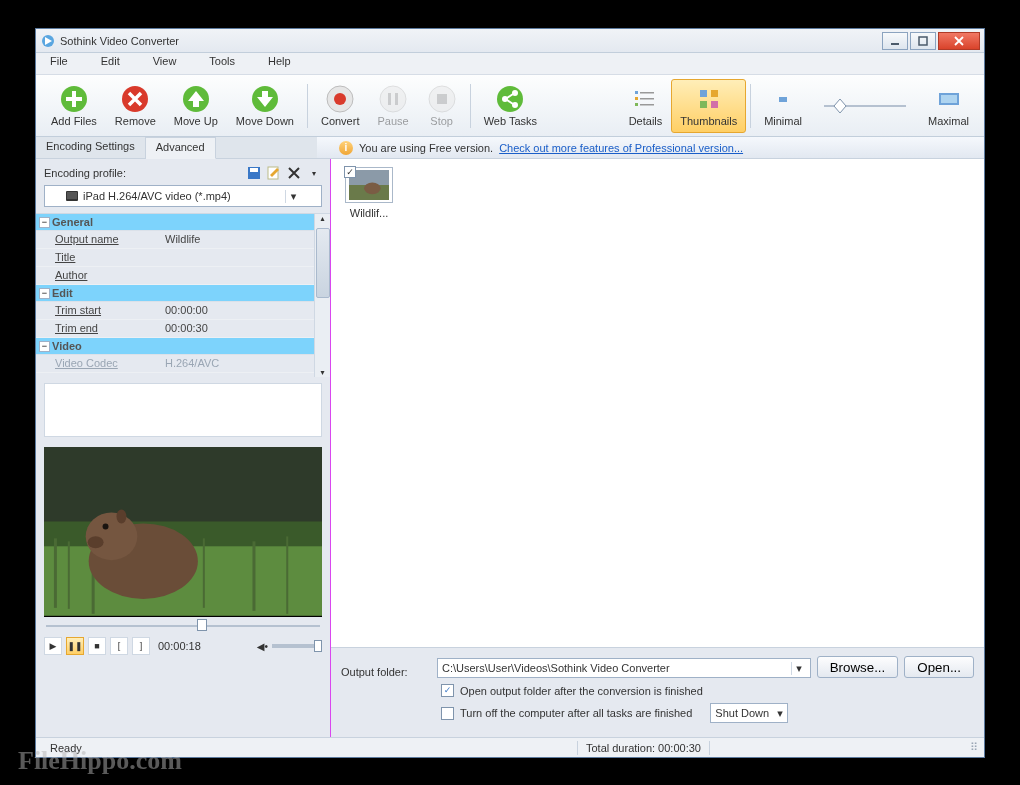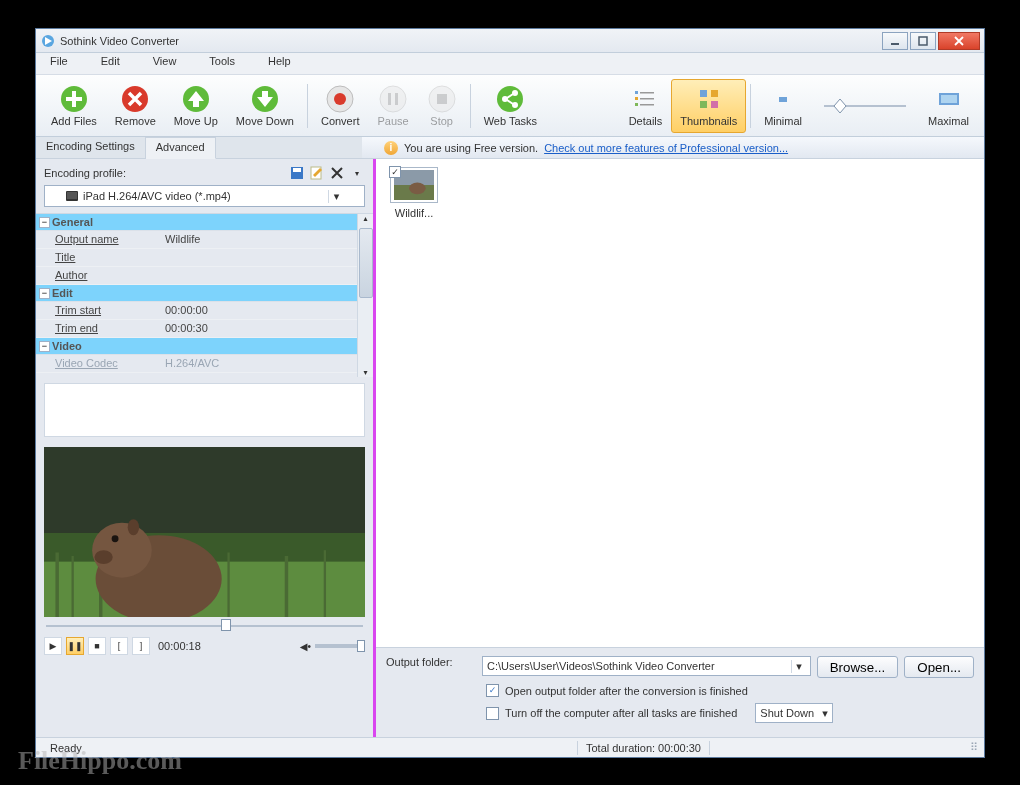--- a/index.html
+++ b/index.html
@@ -14,21 +14,21 @@
 .menubar { height: 22px; background: #eef1f5; display: flex; align-items: flex-start; padding: 0 6px; gap: 17px; border-bottom: 1px solid #d6dde6; }
 .menu-item { padding: 2px 8px; }
 .toolbar { height: 62px; background: linear-gradient(#fdfefe, #e9eef4); border-bottom: 1px solid #c2cedb; display: flex; align-items: center; padding: 4px 6px; text-align: center; }
 .tb-btn { display: flex; flex-direction: column; align-items: center; justify-content: center; padding: 2px 8px; height: 54px; min-width: 48px; border: 1px solid transparent; }
 .tb-btn.active { background: linear-gradient(#ffeeb8, #ffcf65); border: 1px solid #e6a730; border-radius: 3px; }
 .tb-btn .icon { width: 28px; height: 28px; margin-bottom: 2px; }
 .tb-sep { width: 1px; height: 44px; background: #c8d2de; margin: 0 4px; }
 .tb-spacer { flex: 1; }
 .round { border-radius: 50%; }
 .main-area { flex: 1; display: flex; min-height: 0; }
-.left-panel { width: 340px; background: #e5e9f0; display: flex; flex-direction: column; border-right: 3px solid #d946ef; }
+.left-panel { width: 295px; background: #e5e9f0; display: flex; flex-direction: column; border-right: 1px solid #d946ef; }
 .tabs { display: flex; height: 22px; background: #dfe5ec; border-bottom: 1px solid #c8d2de; }
 .tab { padding: 3px 10px; border-right: 1px solid #c8d2de; font-size: 11px; }
 .tab.active { background: #eef1f5; border-top: 1px solid #c8d2de; border-bottom: 1px solid #eef1f5; margin-bottom: -1px; }
 .profile-row { padding: 6px 8px 4px; display: flex; align-items: center; }
 .profile-label { flex: 1; }
 .mini-icon { width: 16px; height: 16px; margin-left: 4px; display: inline-flex; }
 .profile-select { margin: 0 8px 6px; height: 22px; background: #fff; border: 1px solid #9fb1c7; display: flex; align-items: center; padding: 0 20px; }
 .profile-select .dd { margin-left: auto; width: 16px; text-align: center; border-left: 1px solid #cfd8e3; }
 .prop-grid { flex: 0 0 auto; max-height: 164px; overflow: hidden; position: relative; border-top: 1px solid #cfd8e3; }
 .prop-scroll { position: absolute; right: 0; top: 0; width: 16px; height: 100%; background: #eaeef3; border-left: 1px solid #cfd8e3; }
@@ -53,21 +53,21 @@
 .right-panel { flex: 1; display: flex; flex-direction: column; background: #fff; }
 .banner { height: 22px; background: linear-gradient(#f5f8fc, #e2e8f1); border-bottom: 1px solid #c8d2de; display: flex; align-items: center; padding: 0 8px; gap: 6px; margin-left: -14px; padding-left: 22px; }
 .banner .info-icon { width: 14px; height: 14px; border-radius: 50%; background: linear-gradient(#ffd27a, #f0a636); display: flex; align-items: center; justify-content: center; font-weight: bold; color: #fff; font-size: 10px; }
 .banner-link { color: #1a5ec8; text-decoration: underline; }
 .thumb-area { flex: 1; background: #fff; padding: 8px; position: relative; }
 .thumb-item { width: 60px; text-align: center; }
 .thumb-img { width: 48px; height: 36px; border: 1px solid #aab8c9; padding: 2px; background: #fff; margin: 0 auto; position: relative; }
 .thumb-check { position: absolute; left: -2px; top: -2px; width: 12px; height: 12px; background: #fff; border: 1px solid #7f94ac; font-size: 9px; text-align: center; line-height: 10px; }
 .thumb-label { font-size: 11px; margin-top: 4px; white-space: nowrap; overflow: hidden; text-overflow: ellipsis; }
 .bottom-panel { background: #e5e9f0; border-top: 1px solid #c8d2de; padding: 8px 10px; }
-.bp-row { display: flex; align-items: flex-start; margin-bottom: 6px; gap: 6px; }
+.bp-row { display: flex; align-items: flex-end; margin-bottom: 6px; gap: 6px; }
 .bp-label { width: 90px; }
 .bp-input { flex: 1; height: 20px; background: #fff; border: 1px solid #9fb1c7; padding: 2px 4px; display: flex; align-items: center; }
 .bp-input .dd { margin-left: auto; padding: 0 4px; border-left: 1px solid #cfd8e3; }
 .bp-btn { height: 22px; padding: 0 12px; background: linear-gradient(#fdfdfe, #e4e9f0); border: 1px solid #9fb1c7; border-radius: 3px; }
 .bp-check { margin-left: 100px; display: flex; align-items: center; gap: 6px; margin-bottom: 6px; }
 .chk { width: 13px; height: 13px; border: 1px solid #7f94ac; background: #fff; font-size: 9px; text-align: center; line-height: 11px; color: #3a78c7; }
 .statusbar { height: 20px; background: #eef1f5; border-top: 1px solid #c8d2de; display: flex; align-items: center; padding: 0 6px; }
 .status-cell { padding: 0 8px; }
 .status-sep { width: 1px; height: 14px; background: #c8d2de; }
 .watermark { position: absolute; left: 18px; bottom: 9px; font-size: 26px; font-weight: bold; color: rgba(180,180,180,0.5); font-family: Liberation Serif, serif; }

